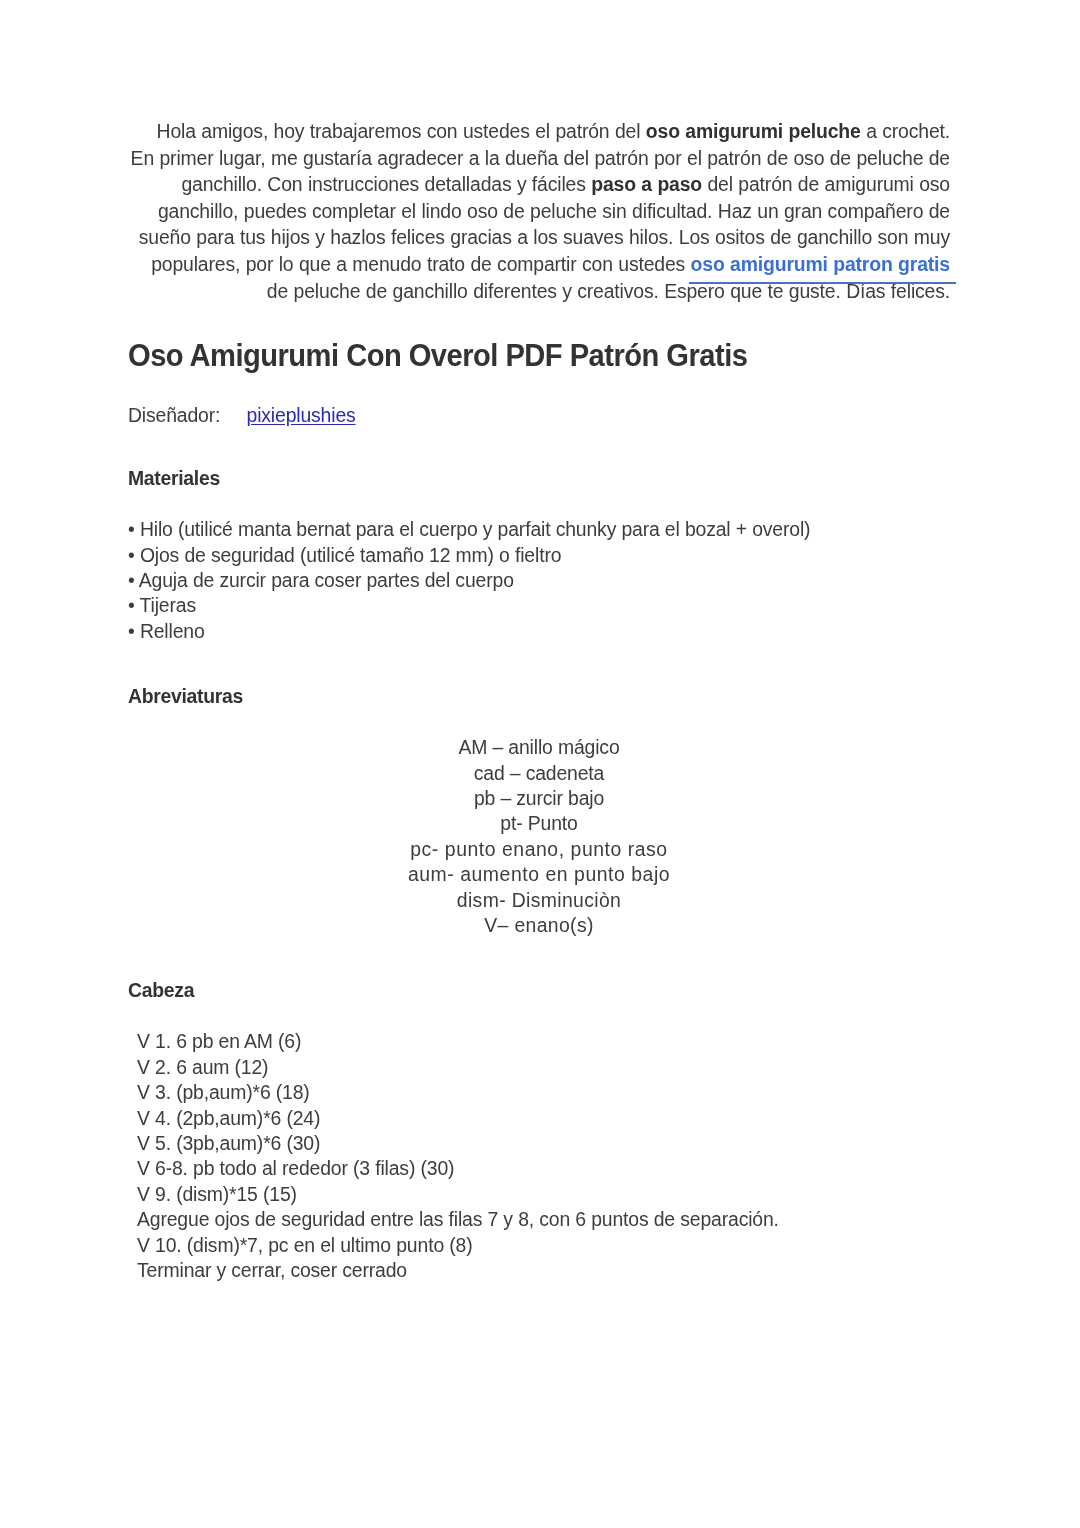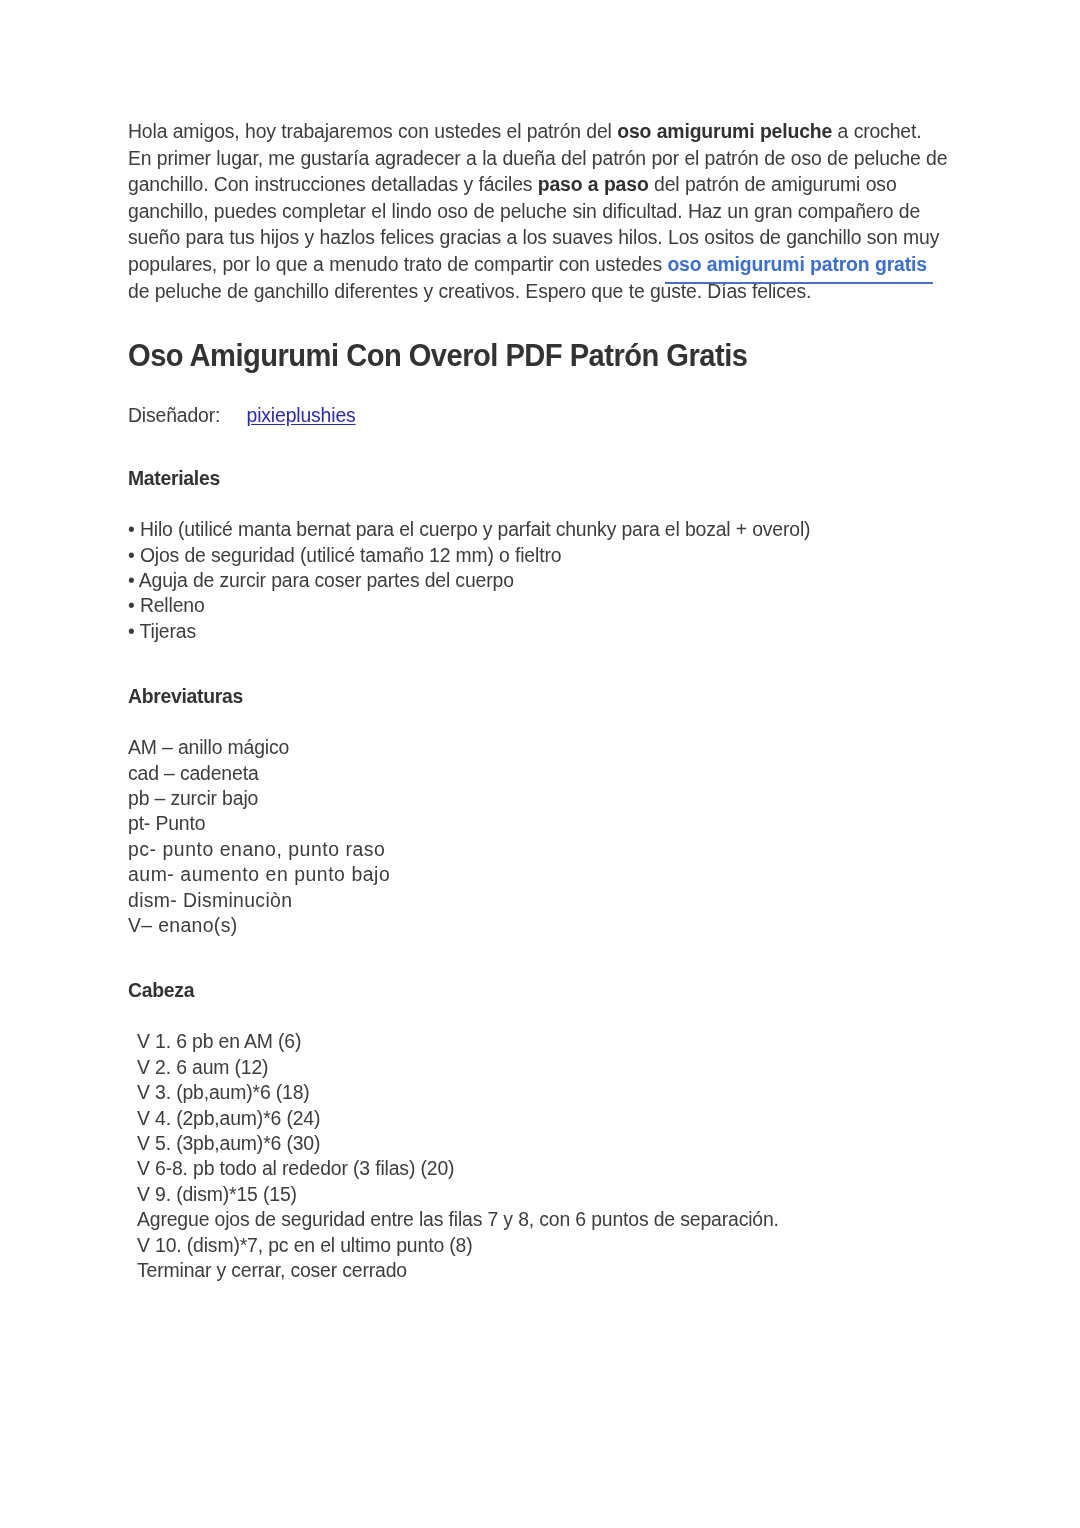--- a/index.html
+++ b/index.html
@@ -28,21 +28,21 @@
     width: 822px;
   }
 
   
   .intro {
     font-size: 19.4px;
     line-height: 26.6px;
     letter-spacing: -0.15px;
     color: #3d3d3d;
     margin: 0 0 34px 0;
-    text-align: left;
+    text-align: right;
     word-spacing: 0.2px;
   }
   .intro b {
     font-weight: 700;
     color: #313131;
   }
 
   
   .link-blue {
     position: relative;
@@ -104,21 +104,21 @@
   .lines {
     font-size: 19.4px;
     line-height: 25.4px;
     letter-spacing: -0.15px;
     color: #3d3d3d;
   }
   .lines .ln {
     white-space: pre;
   }
   .lines.materials { margin: 0 0 40px 0; }
-  .lines.abbrev    { margin: 0 0 40px 0; }
+  .lines.abbrev    { margin: 0 0 40px 0; text-align: center; }
   .lines.cabeza    { margin: 9px; }
 
   
   .ln.tracked { letter-spacing: 0.55px; }
   .ln.wide    { letter-spacing: 0.35px; }
 </style>
 </head>
 <body>
 
 <div class="page">
@@ -128,22 +128,22 @@
 
     <h1 class="title">Oso Amigurumi Con Overol PDF Patrón Gratis</h1>
 
     <p class="designer"><span>Diseñador: </span><a class="link-indigo" href="#">pixieplushies</a></p>
 
     <h3 class="sub">Materiales</h3>
     <div class="lines materials">
       <div class="ln">• Hilo (utilicé manta bernat para el cuerpo y parfait chunky para el bozal + overol)</div>
       <div class="ln">• Ojos de seguridad (utilicé tamaño 12 mm) o fieltro</div>
       <div class="ln">• Aguja de zurcir para coser partes del cuerpo</div>
+      <div class="ln">• Tijeras</div>
       <div class="ln">• Relleno</div>
-      <div class="ln">• Tijeras</div>
     </div>
 
     <h3 class="sub">Abreviaturas</h3>
     <div class="lines abbrev">
       <div class="ln">AM – anillo mágico</div>
       <div class="ln">cad – cadeneta</div>
       <div class="ln">pb – zurcir bajo</div>
       <div class="ln">pt- Punto</div>
       <div class="ln tracked">pc- punto enano, punto raso</div>
       <div class="ln tracked">aum- aumento en punto bajo</div>
@@ -151,21 +151,21 @@
       <div class="ln wide">V– enano(s)</div>
     </div>
 
     <h3 class="sub">Cabeza</h3>
     <div class="lines cabeza">
       <div class="ln">V 1. 6 pb en AM (6)</div>
       <div class="ln">V 2. 6 aum (12)</div>
       <div class="ln">V 3. (pb,aum)*6 (18)</div>
       <div class="ln">V 4. (2pb,aum)*6 (24)</div>
       <div class="ln">V 5. (3pb,aum)*6 (30)</div>
-      <div class="ln">V 6-8. pb todo al rededor (3 filas) (20)</div>
+      <div class="ln">V 6-8. pb todo al rededor (3 filas) (30)</div>
       <div class="ln">V 9. (dism)*15 (15)</div>
       <div class="ln">Agregue ojos de seguridad entre las filas 7 y 8, con 6 puntos de separación.</div>
       <div class="ln">V 10. (dism)*7, pc en el ultimo punto (8)</div>
       <div class="ln">Terminar y cerrar, coser cerrado</div>
     </div>
 
   </div>
 </div>
 
 </body></html>

